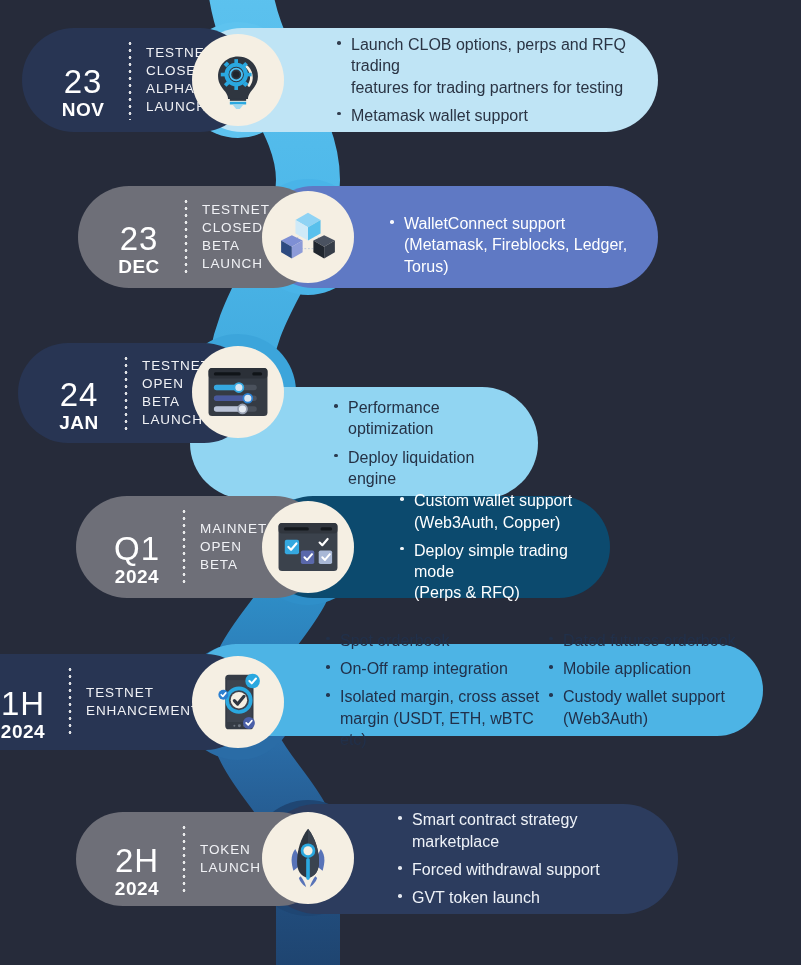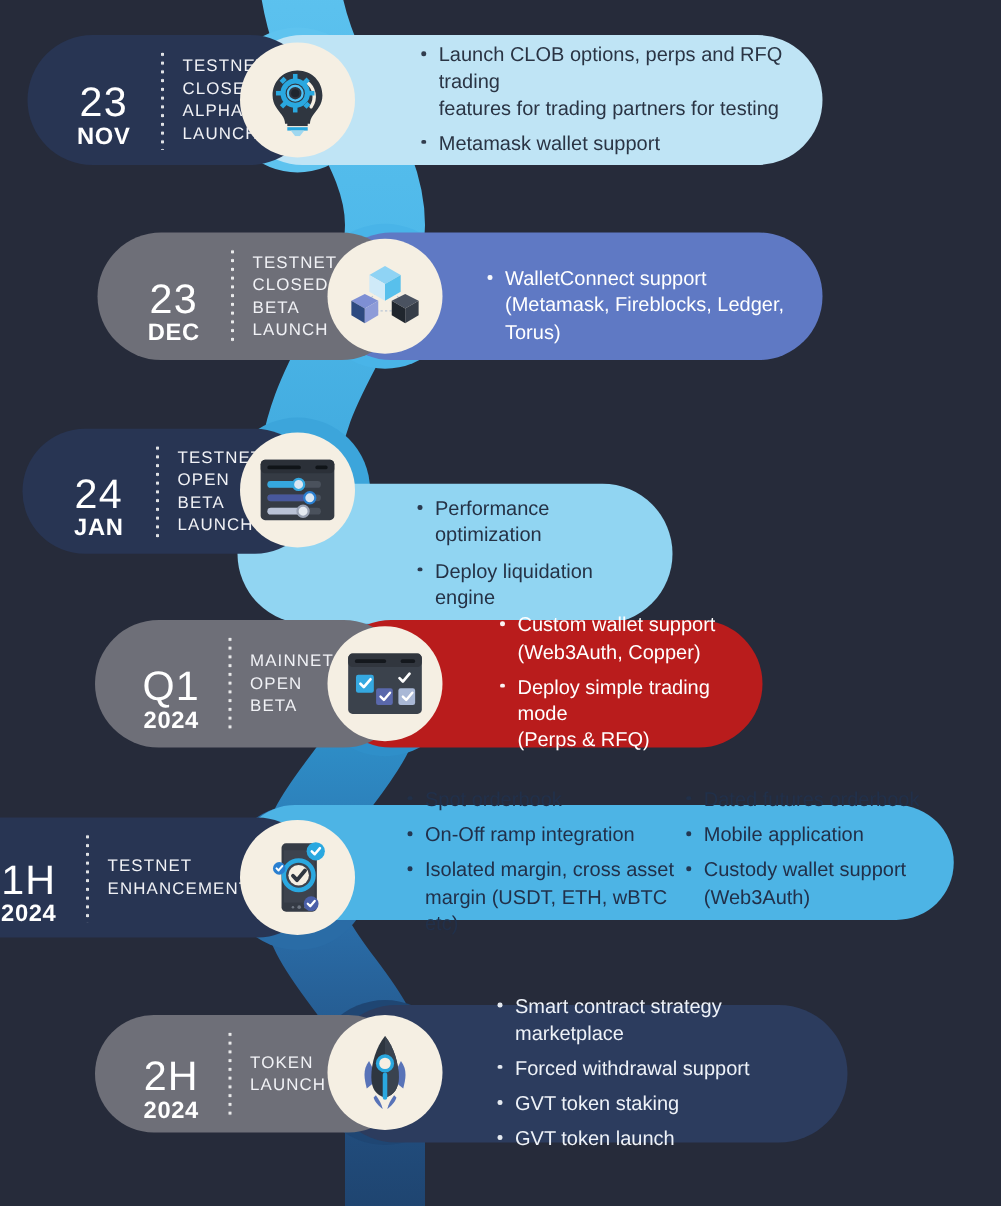--- a/index.html
+++ b/index.html
@@ -129,21 +129,21 @@
     border-radius: 50%;
     background: currentColor;
     opacity: 0.95;
   }
   .panel.lightblue { background: #bfe4f5; }
   .panel.lightblue .bullets { color: #2a3444; }
   .panel.periwinkle { background: #5f79c4; }
   .panel.periwinkle .bullets { color: #ffffff; }
   .panel.skyblue { background: #91d5f2; }
   .panel.skyblue .bullets { color: #253246; }
-  .panel.indigo { background: #b91c1c; }
+  .panel.indigo { background: #0c4a6e; }
   .panel.indigo .bullets { color: #ffffff; }
   .panel.cyan { background: #4db4e5; }
   .panel.cyan .bullets { color: #21304a; }
   .panel.navy { background: #2c3c5e; }
   .panel.navy .bullets { color: #eef2f8; }
 </style>
 </head>
 <body>
 
 <div id="roadmap">
@@ -424,21 +424,20 @@
       </span>
     </div>
   </div>
 
   <div class="row">
     <div class="panel navy" style="left:262px; top:804px; width:416px; height:110px;">
       <div class="panel-cols">
         <ul class="bullets" style="width:100%; padding-left:134px; padding-right:20px;">
           <li>Smart contract strategy marketplace</li>
           <li>Forced withdrawal support</li>
-          <li>GVT token staking</li>
           <li>GVT token launch</li>
         </ul>
       </div>
     </div>
 
     <div class="pill gray" style="left:76px; top:812px; width:250px; height:94px;">
       <div class="pill-inner">
         <div class="date-block">
           <span class="date-big">2H</span>
           <span class="date-small">2024</span>

